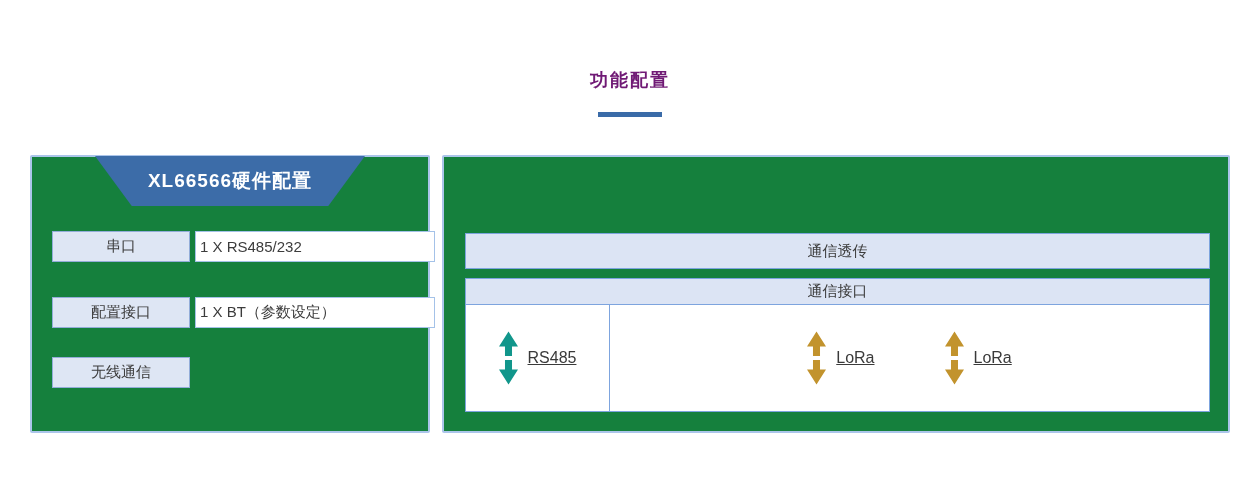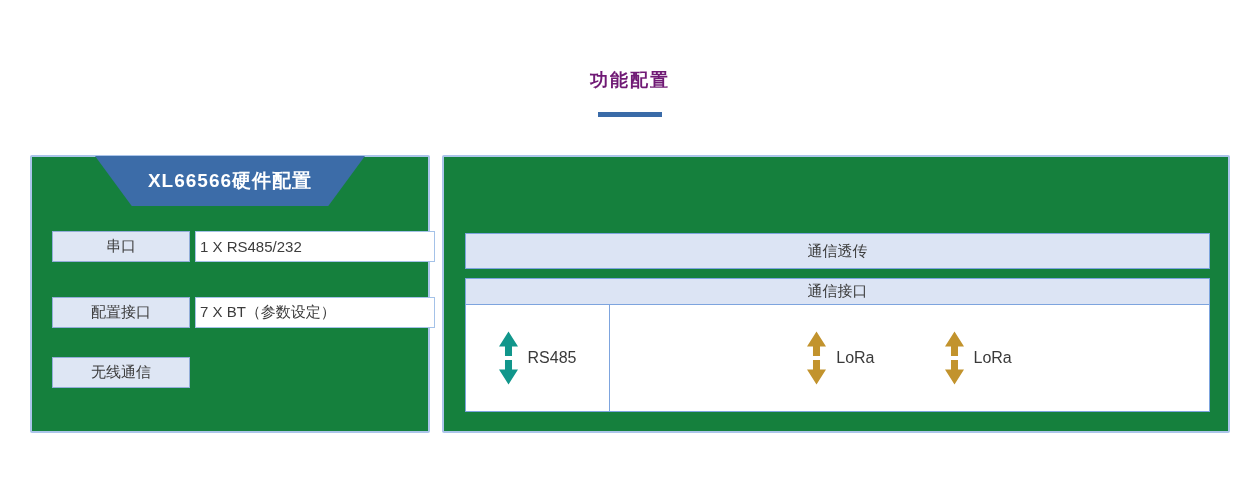--- a/index.html
+++ b/index.html
@@ -142,20 +142,21 @@
   .iface-cell-2 { flex: 1; border-right: none; gap: 70px; }
 
   .port {
     display: flex;
     align-items: center;
     gap: 10px;
   }
   .port-label {
     font-size: 16px;
     color: #3a3a3a;
+    text-decoration: underline;
   }
   .arrow-svg { display: block; }
 </style>
 </head>
 <body>
 
 <div class="canvas">
 
   <div class="page-title">功能配置</div>
   <div class="title-underline"></div>
@@ -163,21 +164,21 @@
   <div class="panel panel-left">
     <div class="trapezoid trapezoid-left">XL66566硬件配置</div>
 
     <div class="hw-row hw-row-0">
       <div class="hw-label">串口</div>
       <div class="hw-value">1 X RS485/232</div>
     </div>
 
     <div class="hw-row hw-row-1">
       <div class="hw-label">配置接口</div>
-      <div class="hw-value">7 X BT（参数设定）</div>
+      <div class="hw-value">1 X BT（参数设定）</div>
     </div>
 
     <div class="hw-row hw-row-2">
       <div class="hw-label">无线通信</div>
     </div>
   </div>
 
   <div class="panel panel-right">
 
     <div class="bar-passthrough">通信透传</div>

